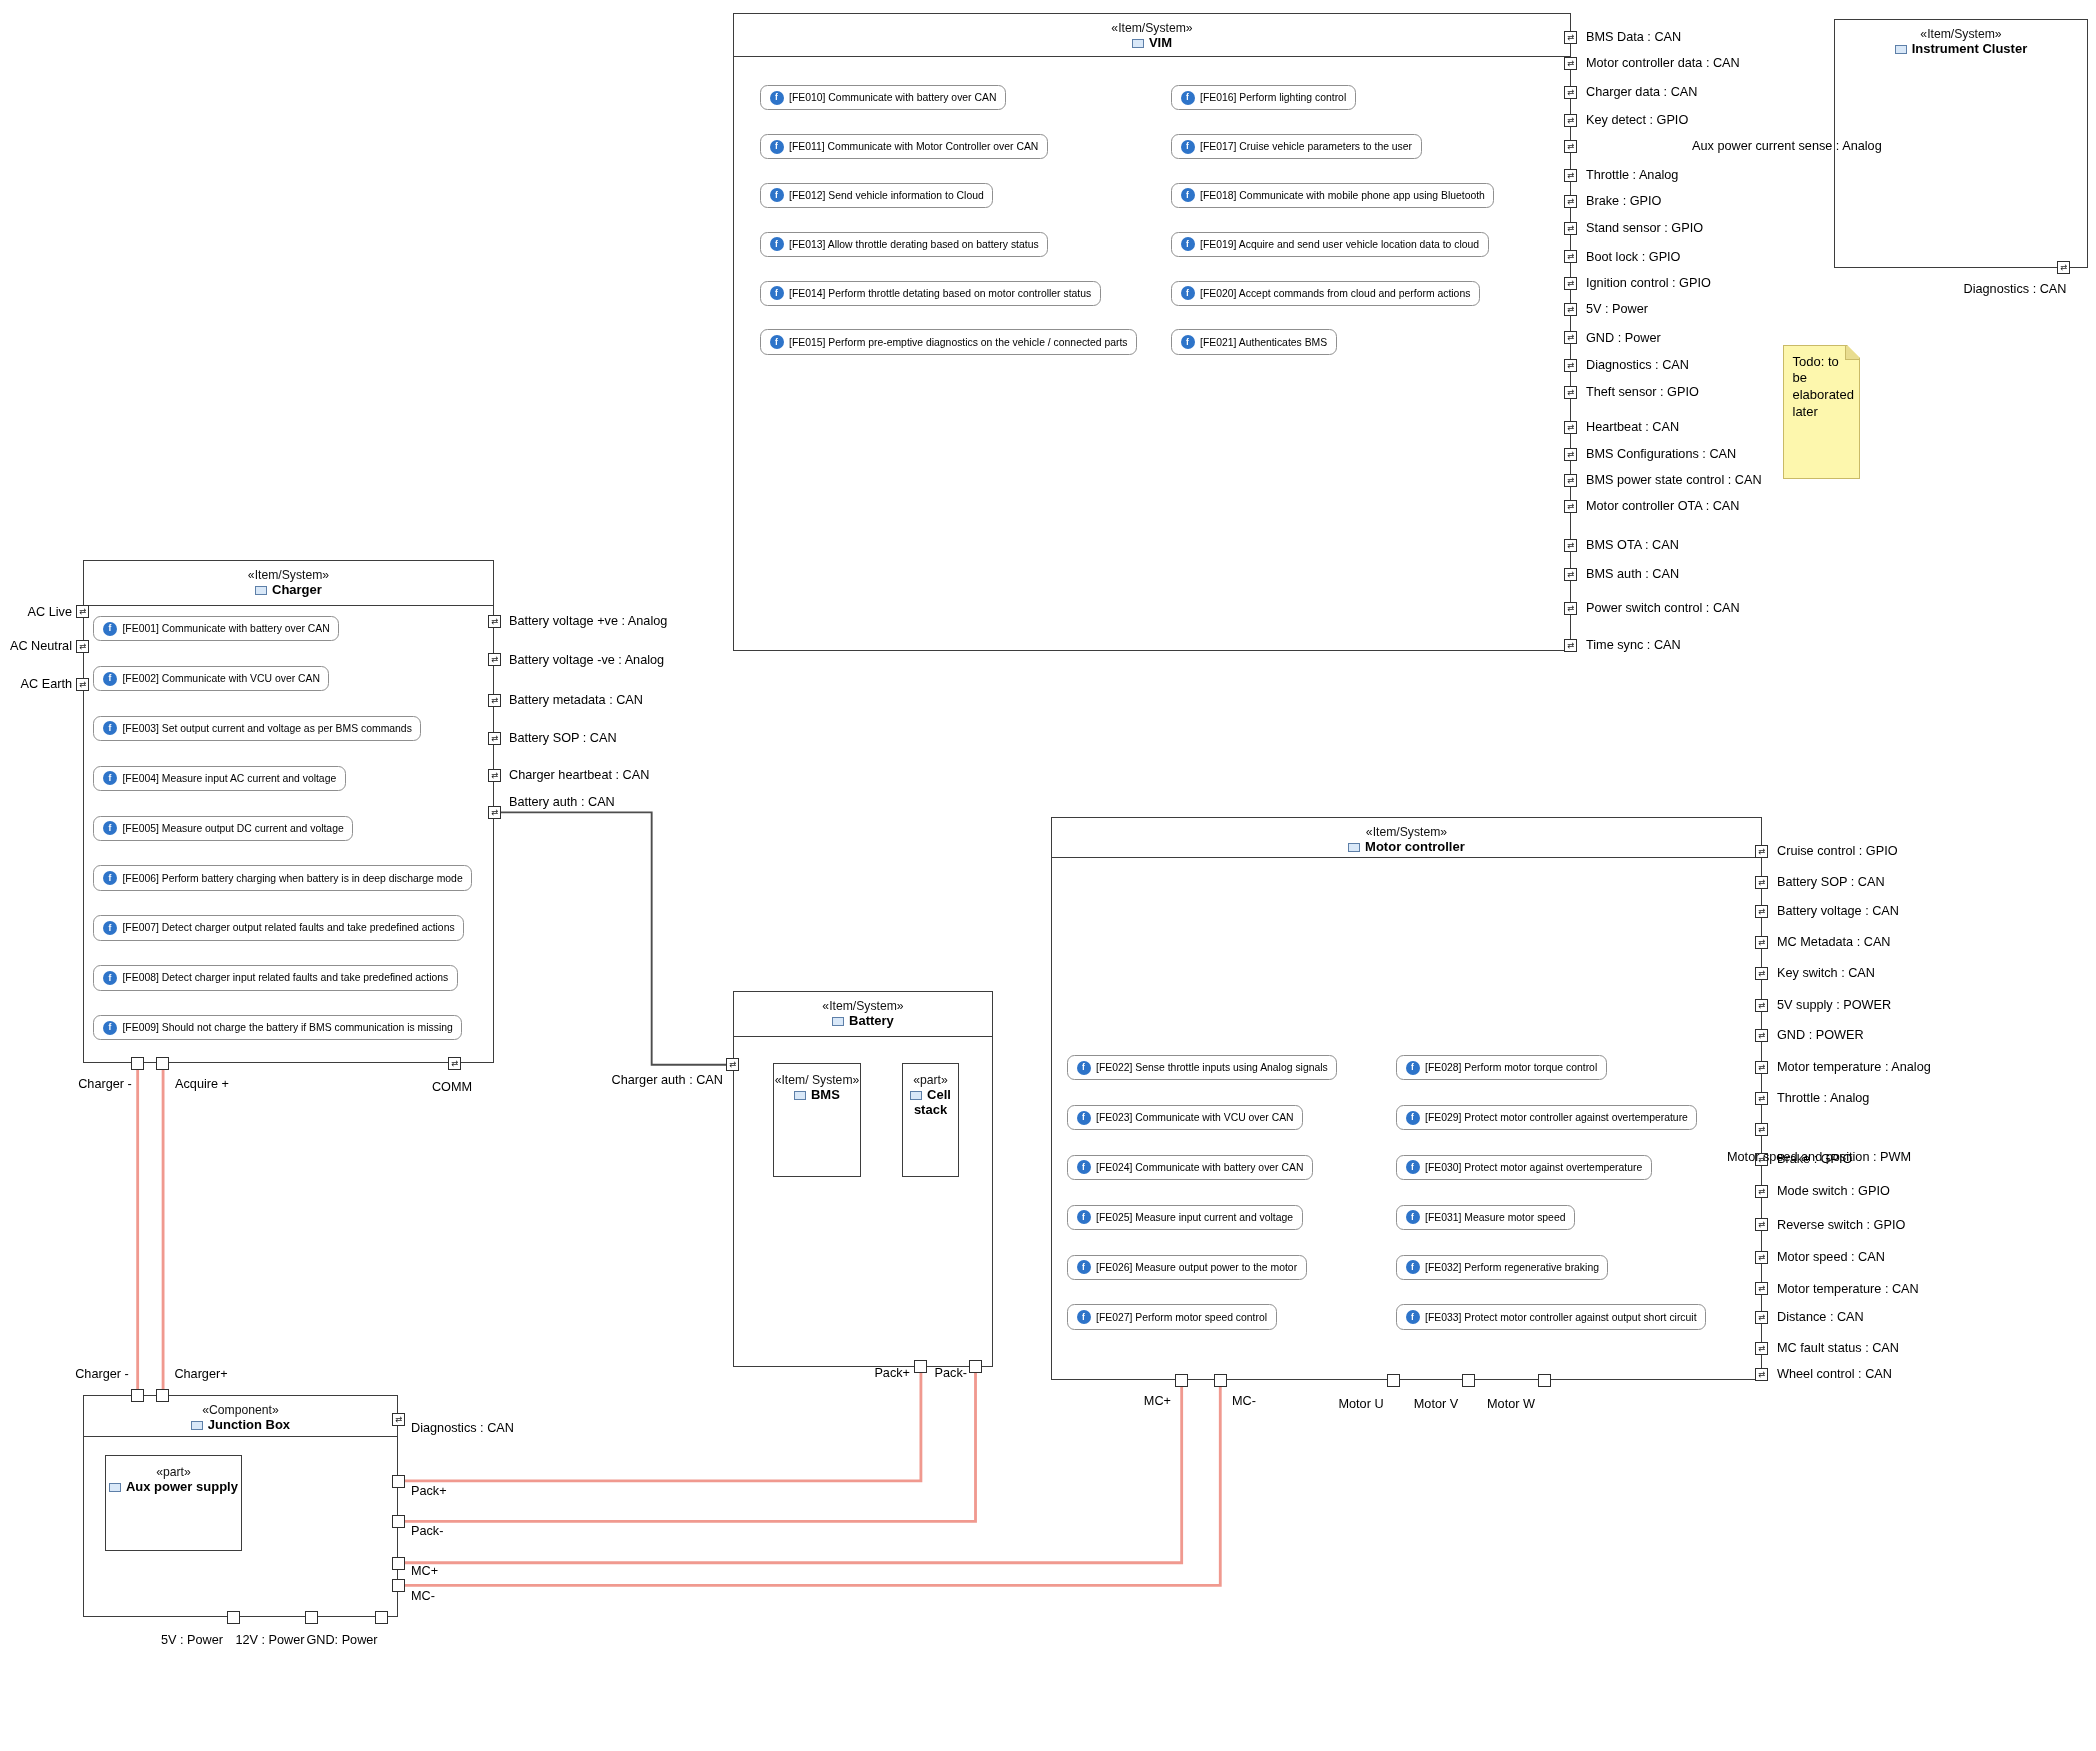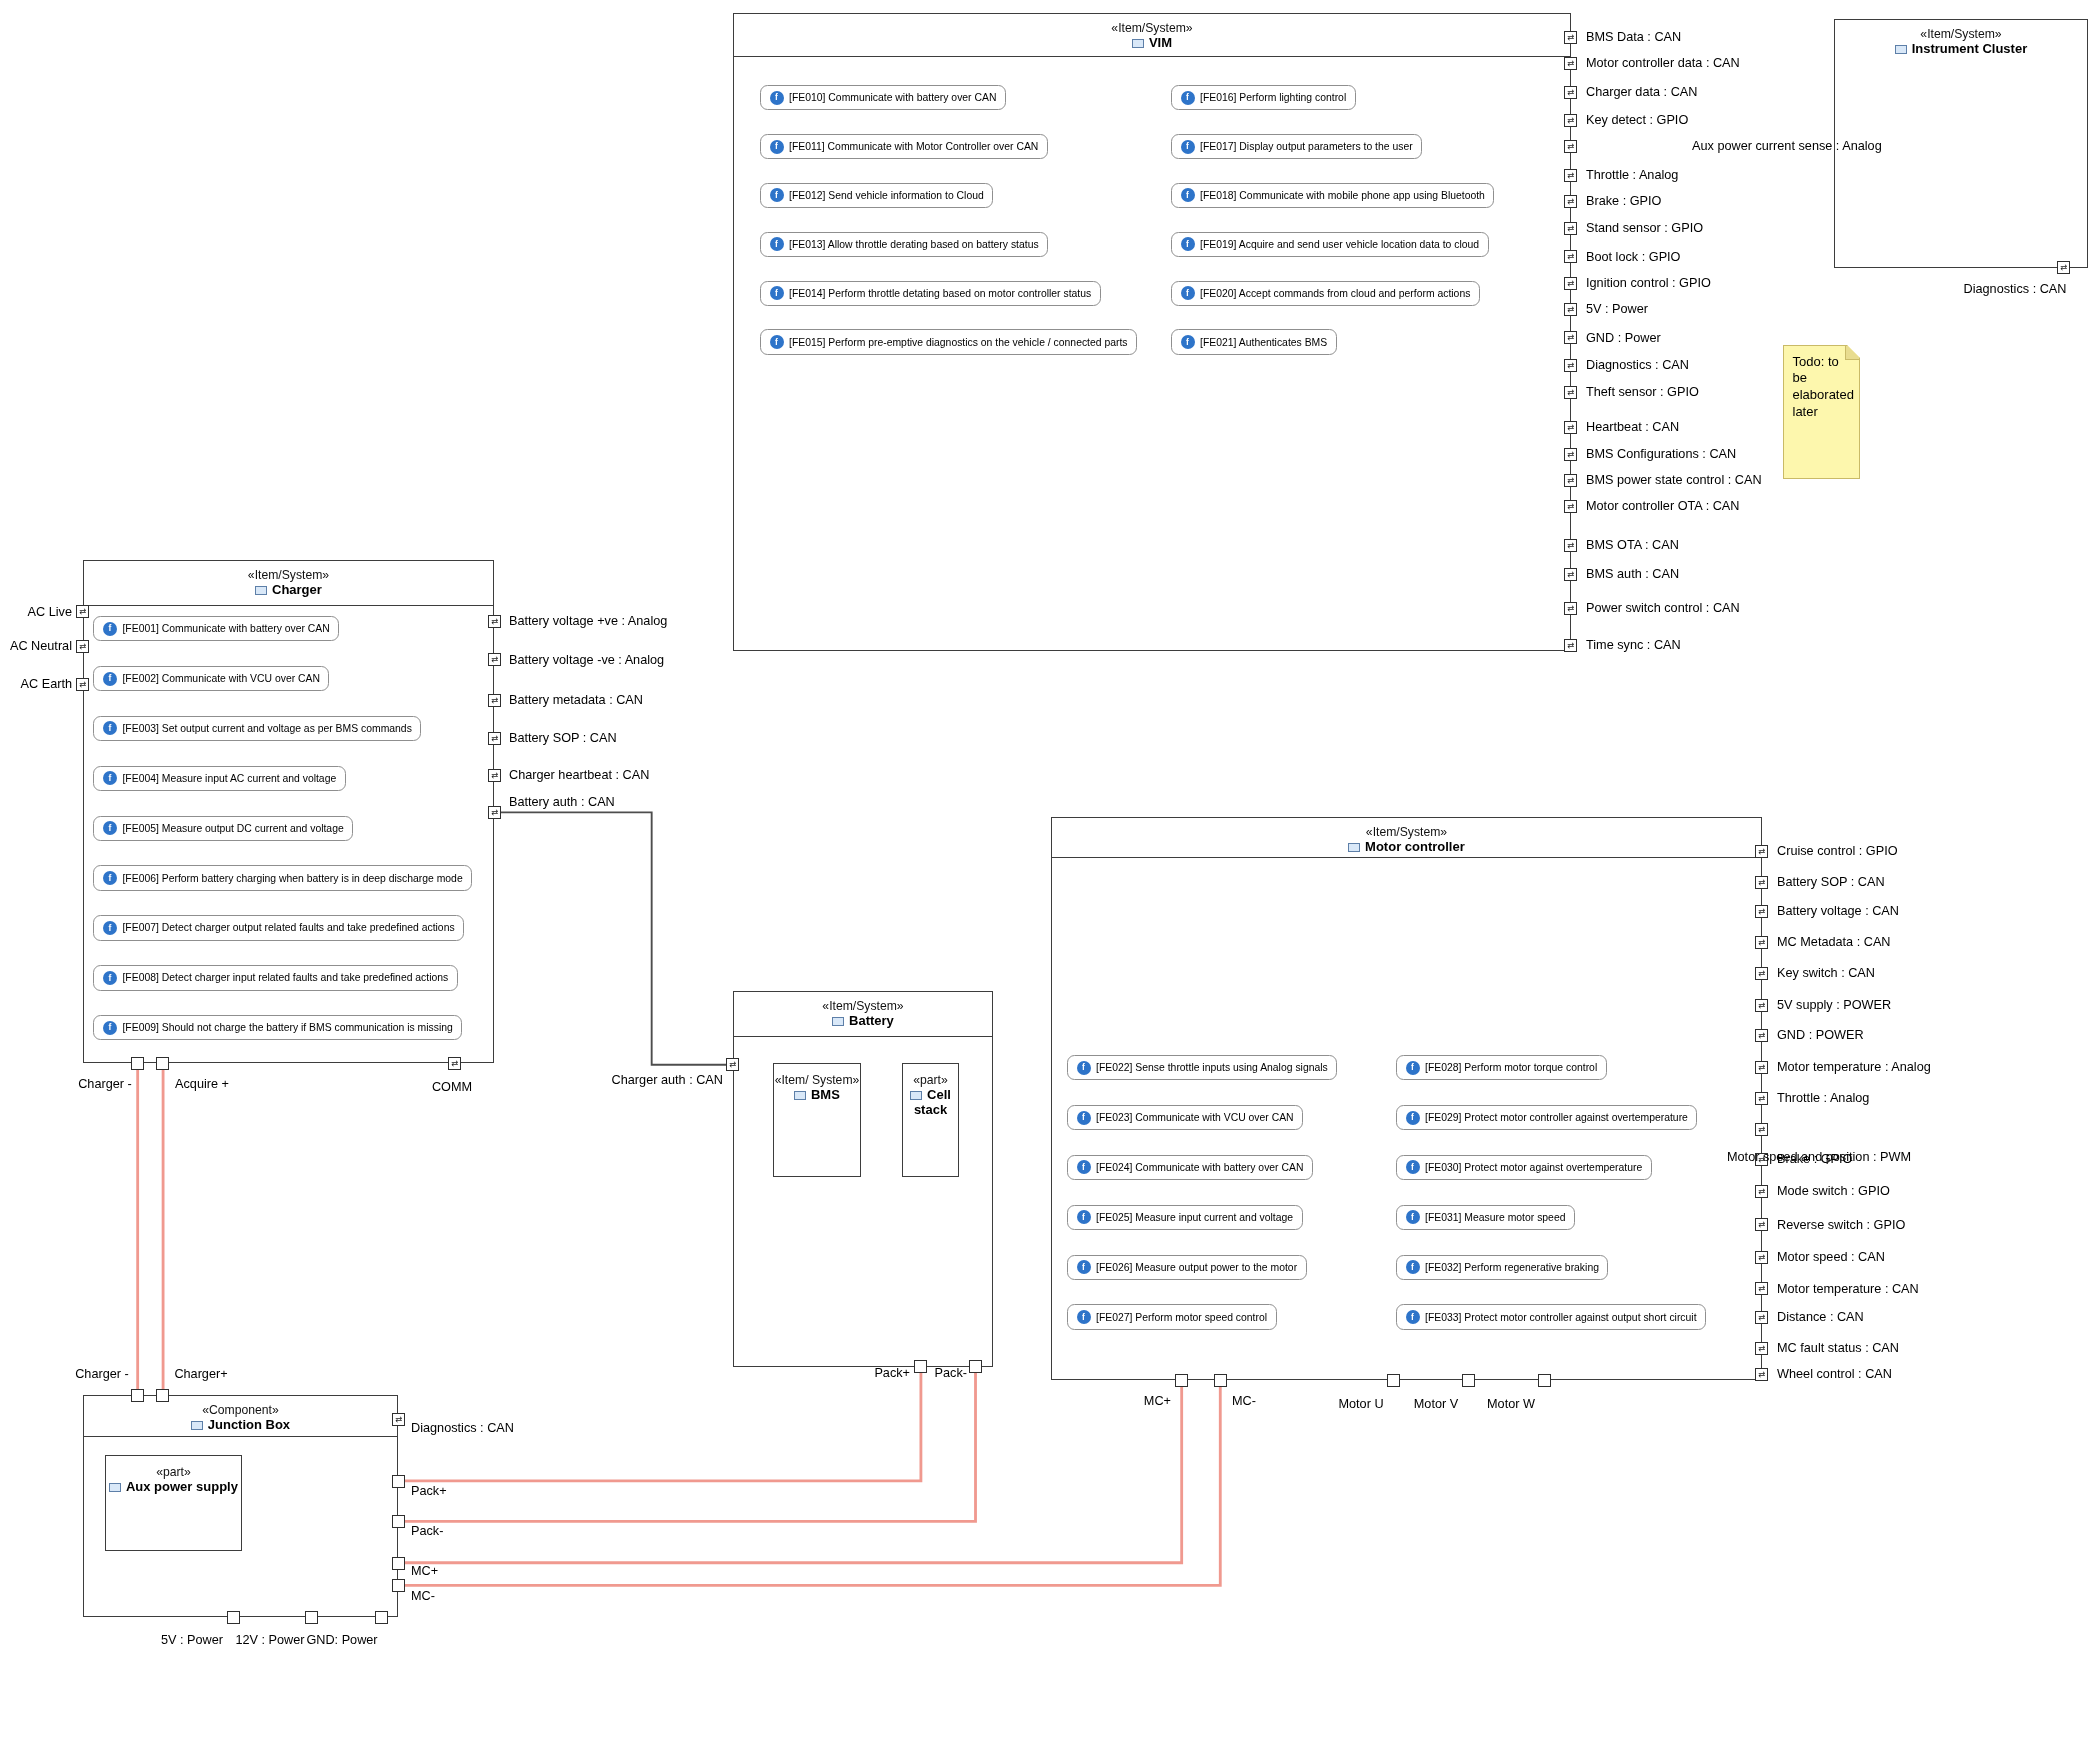--- a/index.html
+++ b/index.html
@@ -72,21 +72,21 @@
           <span>[FE015] Perform pre-emptive diagnostics on the vehicle / connected parts</span>
         </div>
       </div>
       <div class="fn-col" style="left: 437px; top: 71px; gap: 23.5px;">
         <div class="fn-chip">
           <span class="fn-icon">f</span>
           <span>[FE016] Perform lighting control</span>
         </div>
         <div class="fn-chip">
           <span class="fn-icon">f</span>
-          <span>[FE017] Display output parameters to the user</span>
+          <span>[FE017] Cruise vehicle parameters to the user</span>
         </div>
         <div class="fn-chip">
           <span class="fn-icon">f</span>
           <span>[FE018] Communicate with mobile phone app using Bluetooth</span>
         </div>
         <div class="fn-chip">
           <span class="fn-icon">f</span>
           <span>[FE019] Acquire and send user vehicle location data to cloud</span>
         </div>
         <div class="fn-chip">

